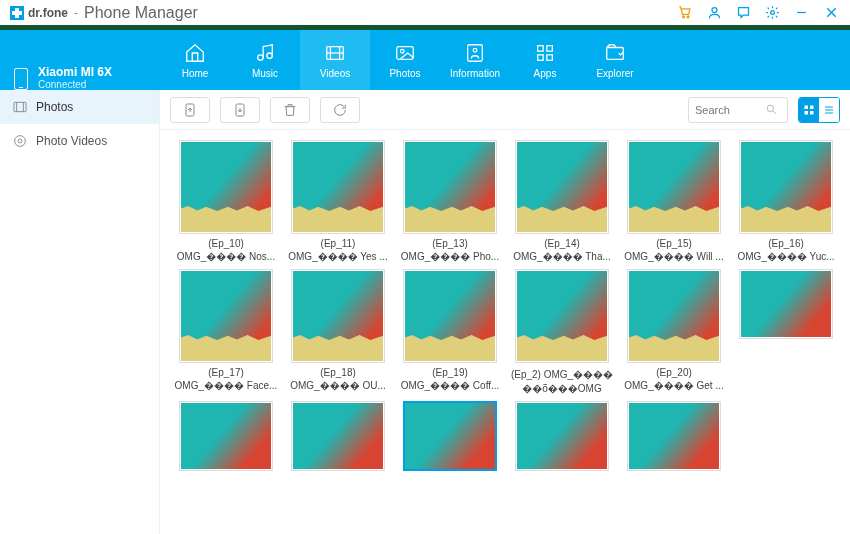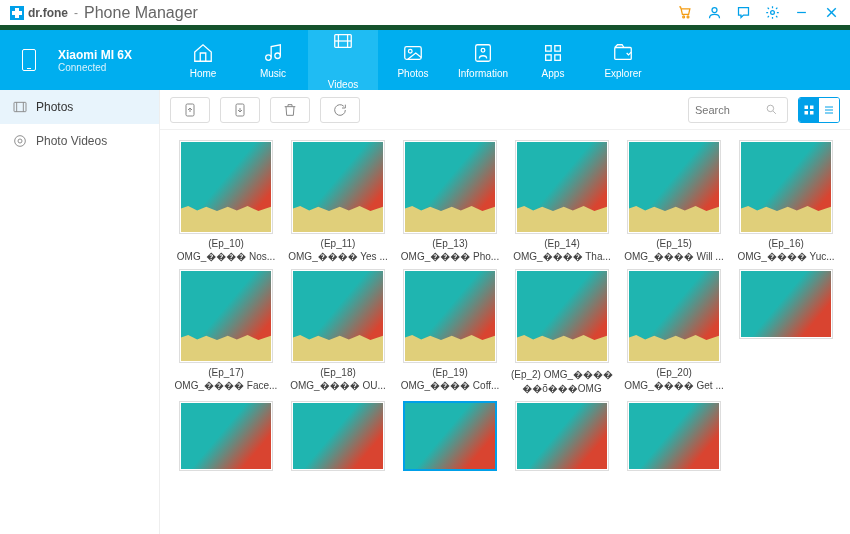--- a/index.html
+++ b/index.html
@@ -15,28 +15,28 @@
   .logo-text { font-size: 12px; font-weight: 600; color:#555; }
   .title-sep { margin: 0 6px; color:#888; font-size:12px; }
   .title-sub { font-size:16px; color:#666; }
   .titlebar-spacer { flex:1; }
   .title-icons { display:flex; gap:14px; align-items:center; }
   .title-icons span { color:#00a0e9; cursor:pointer; display:flex; }
   .title-icons .win { color:#00a0e9; font-size:16px; }
 
   
   .header { height: 60px; background: #00aeef; display:flex; align-items:stretch; color:#fff; }
-  .device-panel { width: 160px; display:flex; align-items:center; gap:22px; padding-left:14px;margin-left:8px; }
+  .device-panel { width: 160px; display:flex; align-items:flex-end; gap:10px; padding-left:14px; }
   .device-icon { width:14px; height:22px; border:1.5px solid #fff; border-radius:2px; position:relative; }
   .device-icon::after { content:""; position:absolute; bottom:1px; left:50%; transform:translateX(-50%); width:4px; height:1px; background:#fff; }
   .device-name { font-size:12px; font-weight:600; }
   .device-status { font-size:10px; opacity:.85; }
   .nav { display:flex; }
   .nav-item { width:70px; display:flex; flex-direction:column; align-items:center; justify-content:center; gap:4px; font-size:10px; cursor:pointer; }
-  .nav-item.active { background:#1fbcf3;justify-content:space-between; }
+  .nav-item.active { background:#1fbcf3; }
   .nav-item svg { width:22px; height:22px; stroke:#fff; fill:none; stroke-width:1.4; }
 
   
   .body { display:flex; height: calc(534px - 90px); }
   .sidebar { width:160px; background:#fff; border-right:1px solid #eee; }
   .side-item { height:34px; display:flex; align-items:center; gap:8px; padding-left:12px; font-size:12px; color:#555; cursor:pointer; }
   .side-item.active { background:#e8f4fc; color:#333; }
   .side-item svg { width:16px; height:16px; stroke:#888; fill:none; stroke-width:1.4; }
 
   .main { flex:1; display:flex; flex-direction:column; background:#fff; }

